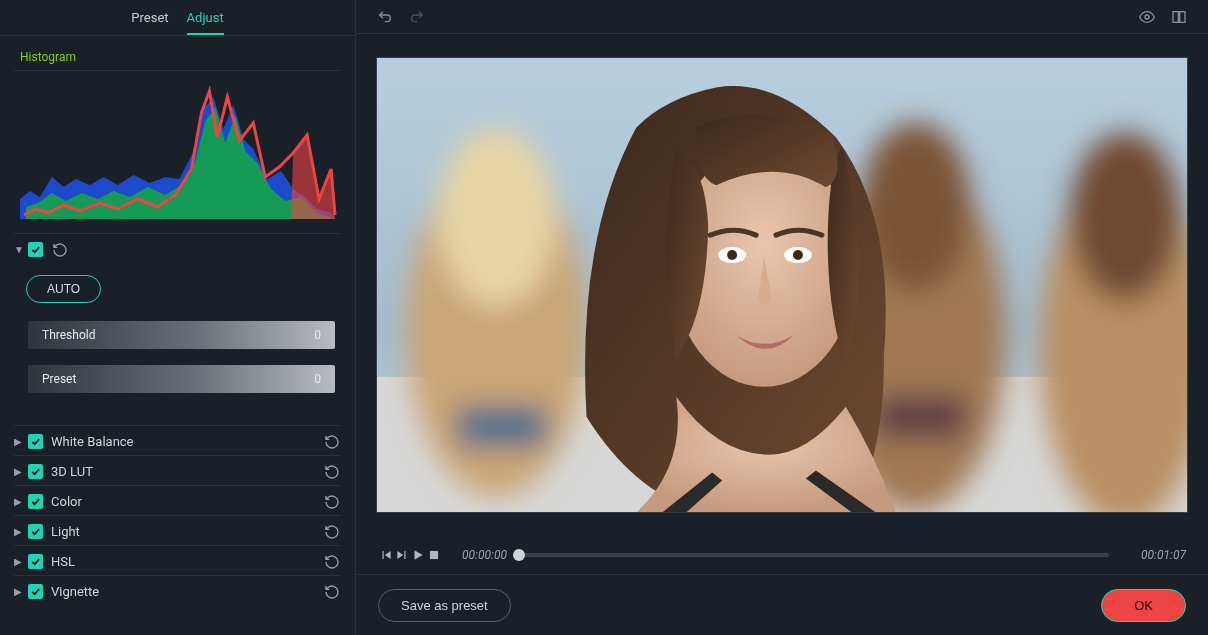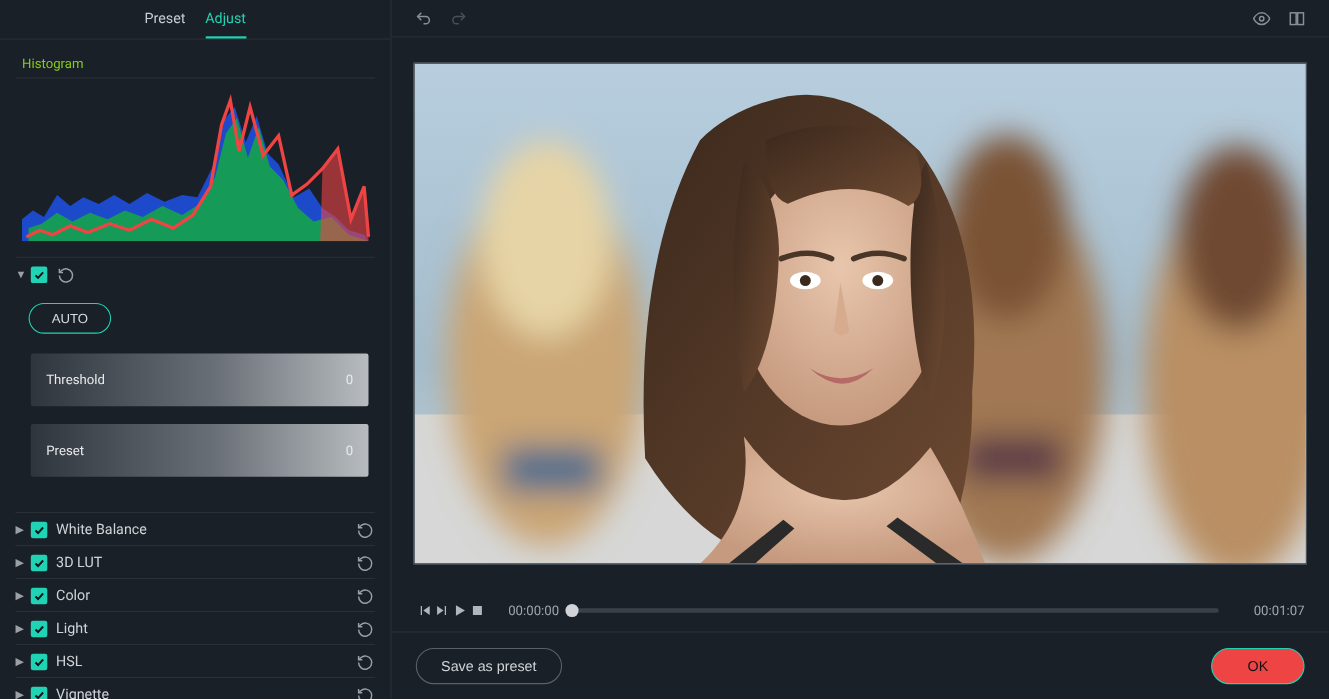--- a/index.html
+++ b/index.html
@@ -99,21 +99,21 @@
     background: transparent;
     border-radius: 16px;
     padding: 6px 20px;
     font-size: 12px;
     cursor: pointer;
     margin-bottom: 18px;
     margin-left: 4px;
   }
   .slider-row {
     background: linear-gradient(90deg, #2f353c 0%, #6a7077 55%, #b8bcc1 100%);
-    height: 48px;
+    height: 28px;
     border-radius: 2px;
     margin: 0 6px 16px 6px;
     display: flex;
     align-items: center;
     justify-content: space-between;
     padding: 5px 14px;
   }
   .slider-label { color: #e8eaec; font-size: 12px; }
   .slider-value { color: #e8eaec; font-size: 12px; }
 
@@ -154,20 +154,21 @@
   }
   .preview-frame svg { width:100%; height:100%; display:block; }
 
   .transport-bar {
     height: 40px;
     display: flex;
     align-items: center;
     padding: 0 22px;
     gap: 0;
     border-bottom: 1px solid #2a3038;
+    font-style: italic;
   }
   .tb-icon { color:#b0b6bc; width:16px; height:16px; display:flex; align-items:center; justify-content:center; cursor:pointer; }
   .tb-icon svg { width:14px; height:14px; }
   .timecode { color:#9fa5ab; font-size:12px; margin-left:20px; }
   .timeline {
     flex:1;
     height:4px;
     background:#3a4048;
     border-radius:2px;
     margin: 0 12px;

